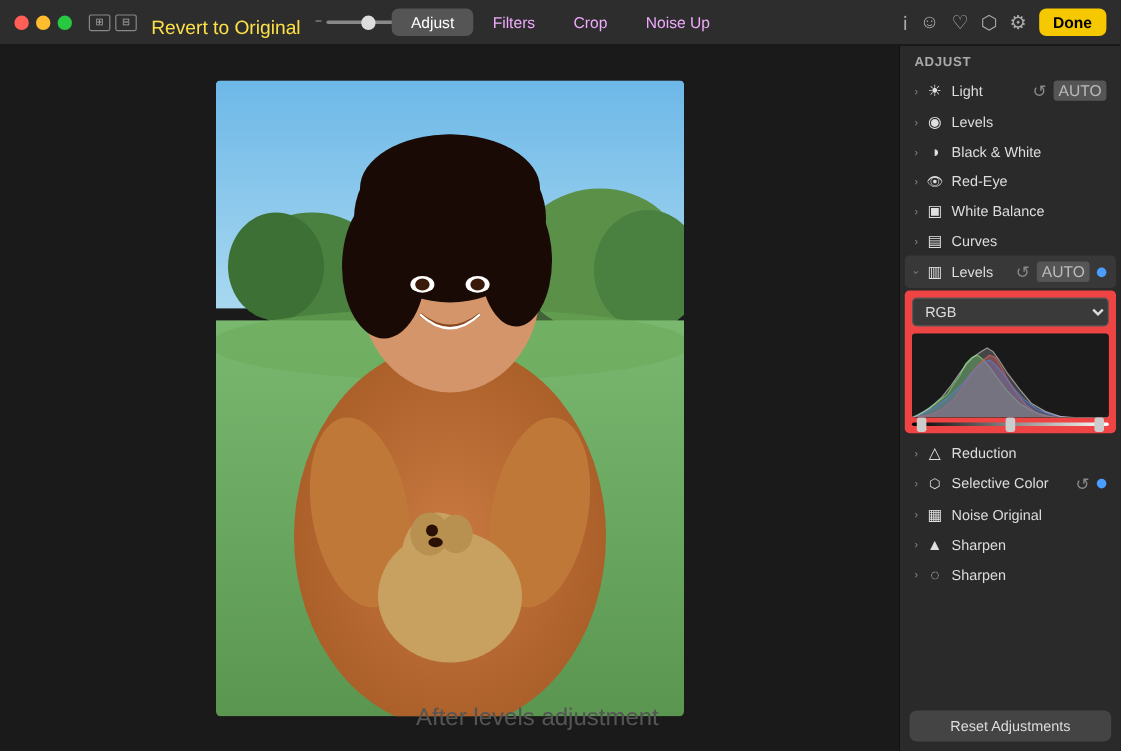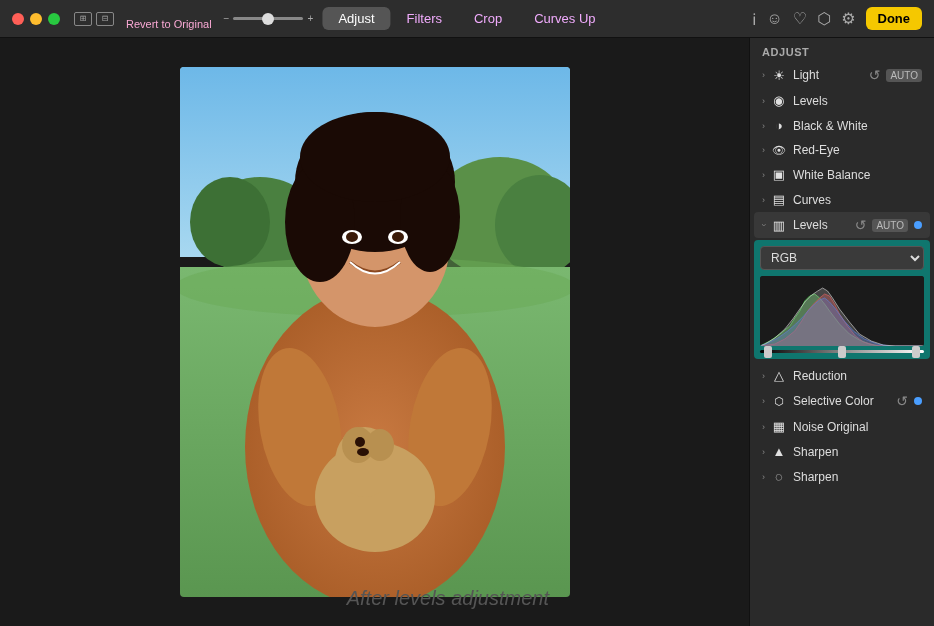--- a/index.html
+++ b/index.html
@@ -51,22 +51,22 @@
       align-items: center;
       justify-content: center;
       font-size: 8px;
       color: #aaa;
     }
 
     .revert-btn {
       margin-left: 4px;
       background: none;
       border: none;
-      color: #f9a8d4;
-      font-size: 11px;
+      color: #fde047;
+      font-size: 16px;
       cursor: pointer;
       white-space: nowrap;
       margin-top: 11px;
     }
 
     .slider-wrapper {
       display: flex;
       align-items: center;
       gap: 4px;
       margin-left: 4px;
@@ -139,21 +139,20 @@
 
     
     .photo-area {
       flex: 1;
       background: #1a1a1a;
       display: flex;
       align-items: center;
       justify-content: center;
       overflow: hidden;
       position: relative;
-      font-style: italic;
     }
     .photo-container {
       width: 390px;
       height: 530px;
       border-radius: 4px;
       overflow: hidden;
       position: relative;
     }
 
     .caption {
@@ -208,21 +207,21 @@
       width: 16px;
       text-align: center;
       flex-shrink: 0;
     }
     .item-label {
       font-size: 12px;
       color: #ddd;
       flex: 1;
     }
     .item-badge {
-      font-size: 10px;
+      font-size: 13px;
       color: #888;
       background: #444;
       border-radius: 3px;
       padding: 1px 4px;
     }
     .item-badge.auto {
       background: #555;
       color: #bbb;
     }
     .item-dot {
@@ -232,21 +231,21 @@
       background: #4a9eff;
       flex-shrink: 0;
     }
     .item-reset {
       font-size: 14px;
       color: #888;
     }
 
     
     .levels-section {
-      background: #0f766e;
+      background: #ef4444;
       border-radius: 4px;
       margin: 2px 4px 4px;
       padding: 6px;
     }
 
     .rgb-select {
       width: 100%;
       background: #3a3a3a;
       border: 1px solid #555;
       color: #ddd;
@@ -327,21 +326,21 @@
   <div class="slider-wrapper">
     <span class="slider-icon">−</span>
     <input type="range" class="zoom-slider" min="0" max="100" value="50" style="">
     <span class="slider-icon">+</span>
   </div>
 
   <div class="nav-tabs">
     <button class="nav-tab active">Adjust</button>
     <button class="nav-tab">Filters</button>
     <button class="nav-tab">Crop</button>
-    <button class="nav-tab">Curves Up</button>
+    <button class="nav-tab">Noise Up</button>
   </div>
 
   <div class="titlebar-right">
     <span class="tb-icon">ℹ</span>
     <span class="tb-icon">☺</span>
     <span class="tb-icon">♡</span>
     <span class="tb-icon">⬡</span>
     <span class="tb-icon">⚙</span>
     <button class="done-btn">Done</button>
   </div>
@@ -534,14 +533,15 @@
     </div>
 
     <div class="adjust-item">
       <span class="chevron">›</span>
       <span class="item-icon">◌</span>
       <span class="item-label">Sharpen</span>
     </div>
 
     <div class="spacer"></div>
 
+    <button class="reset-btn">Reset Adjustments</button>
   </div>
 </div>
 
 </body></html>

